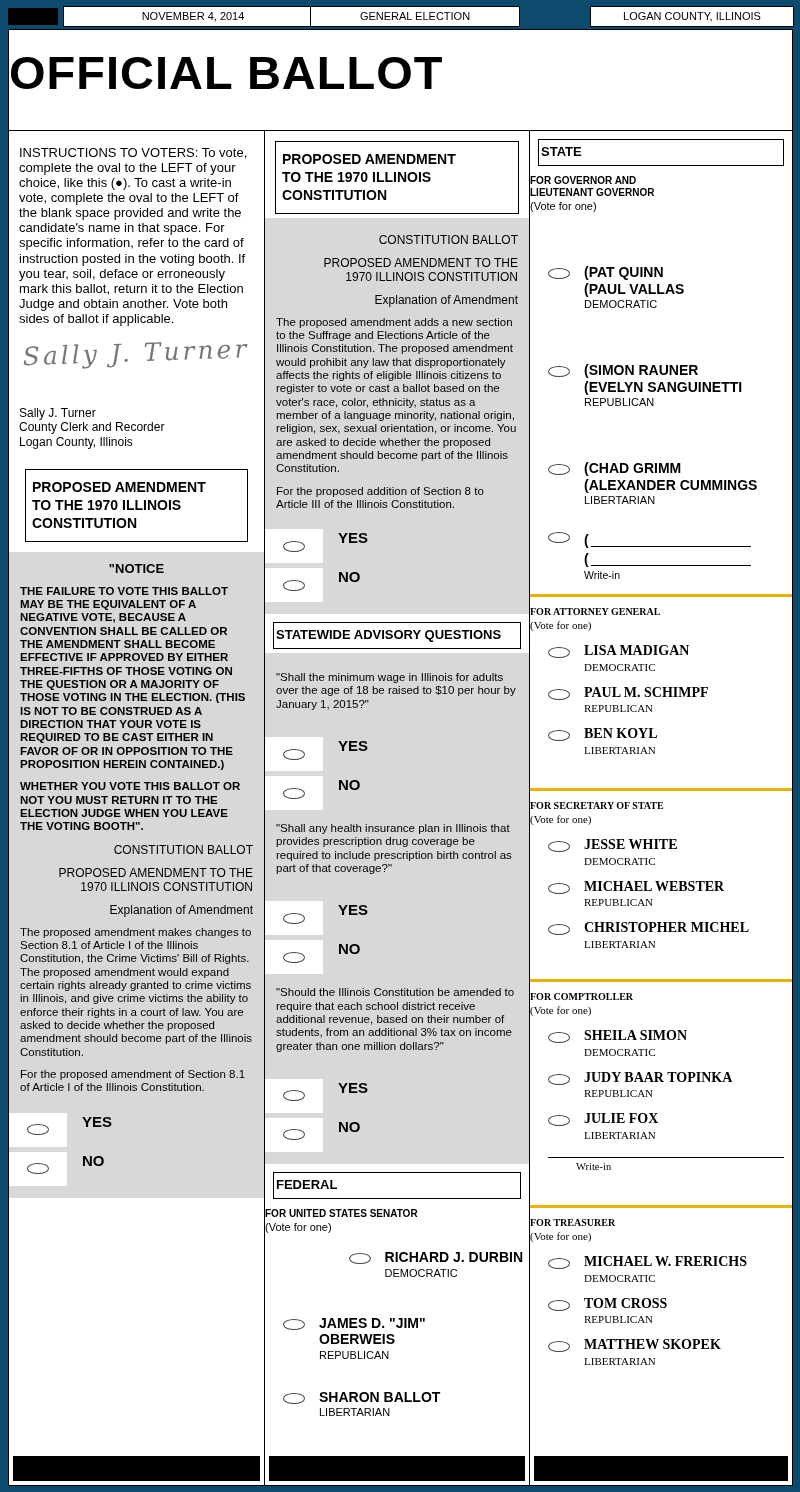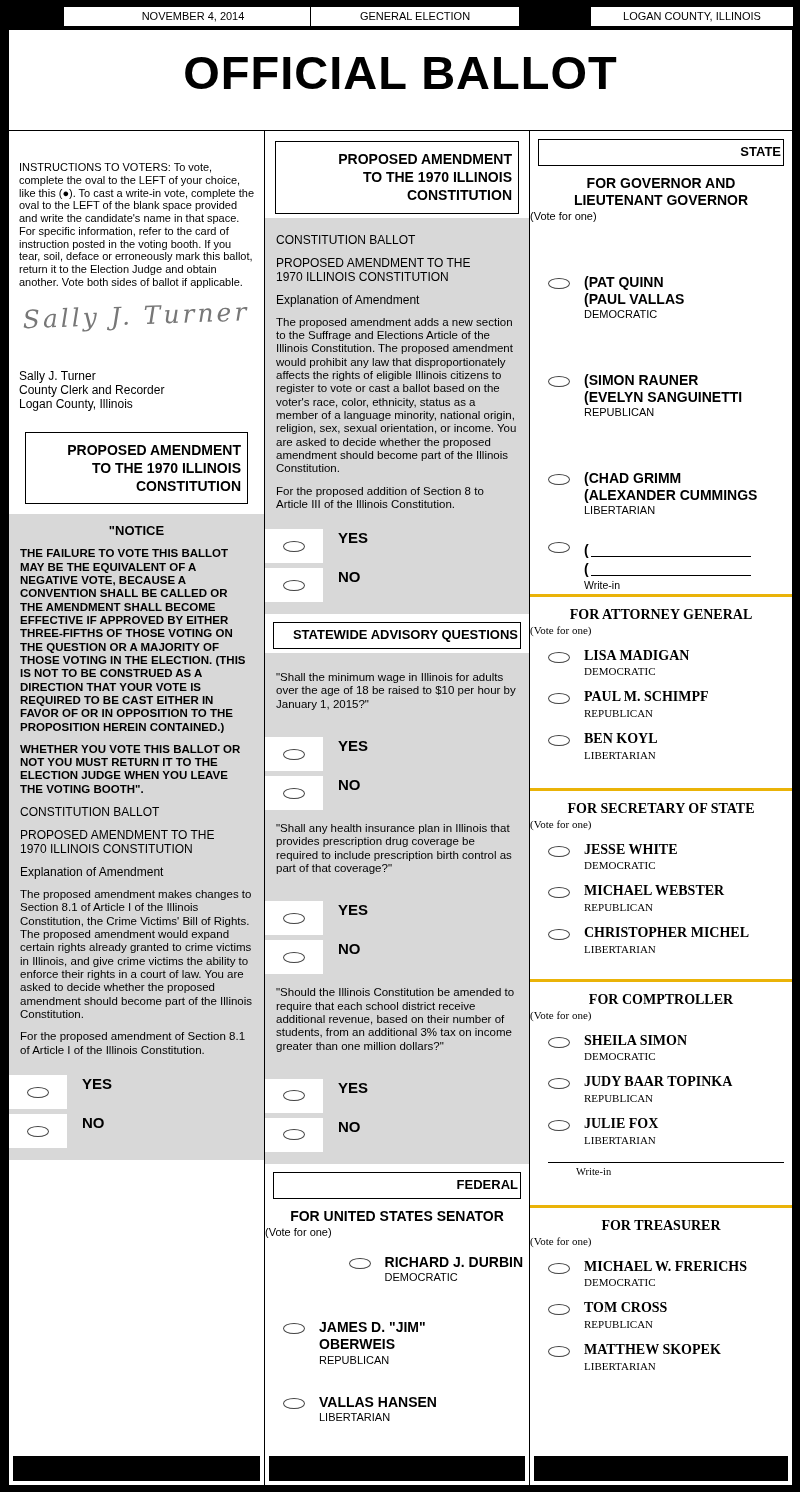--- a/index.html
+++ b/index.html
@@ -1,68 +1,68 @@
 <!DOCTYPE html>
 <html><head>
 <meta charset="utf-8">
 <style>
   * { margin:0; padding:0; box-sizing:border-box; }
   html,body { background:#fff; }
   body { width:800px; height:1492px; font-family:"Liberation Sans","DejaVu Sans",sans-serif; color:#000; }
-  .page { position:relative; width:800px; height:1492px; background:#000000; overflow:hidden; }
+  .page { position:relative; width:800px; height:1492px; background:#0c4a6e; overflow:hidden; }
 
   
   .topstrip { position:absolute; top:6px; left:8px; width:786px; height:21px; }
   .tmark { position:absolute; left:0; top:2px; width:50px; height:17px; background:#000; }
   .tbox { position:absolute; top:0; height:21px; border:1px solid #000; font-size:11px; line-height:19px; text-align:center; background:#fff; }
   .tbox-date   { left:55px;  width:260px; }
   .tbox-elec   { left:302px; width:210px; }
   .tbox-county { left:582px; width:204px; }
 
   
   .bodywrap { position:absolute; top:29px; left:8px; width:785px; height:1457px; border:1px solid #000; background:#fff; }
-  .title { height:100px; text-align:center; font-size:47px; font-weight:900; letter-spacing:1px; padding-top:15px; }
+  .title { height:100px; font-size:47px; font-weight:900; letter-spacing:1px; padding-top:15px; }
   .cols { position:absolute; top:100px; left:0; right:0; bottom:0; display:flex; border-top:1px solid #000; }
   .col { position:relative; height:100%; }
   .col-left  { width:255px; }
   .col-mid   { width:266px; border-left:1px solid #000; border-right:1px solid #000; }
   .col-right { flex:1; }
   .bottombar { position:absolute; left:4px; right:4px; bottom:4px; height:25px; background:#000; }
 
   .pre { white-space:pre-line; }
   .b { font-weight:bold; }
 
   
-  .instructions { font-size:11px; line-height:1.16; margin:30px 9px 0 10px; }
+  .instructions { font-size:13px; line-height:1.16; margin:14px 9px 0 10px; }
   .signature { margin:12px 0 0 14px; height:46px; font-family:"DejaVu Serif",serif; font-style:italic; font-size:25px; color:#777; letter-spacing:3px; transform:rotate(-2deg); }
   .clerkblock { margin:22px 10px 0; font-size:12px; line-height:1.2; }
 
-  .boxhead { border:1.5px solid #000; text-align:right; font-weight:bold; background:#fff; }
+  .boxhead { border:1.5px solid #000; text-align:left; font-weight:bold; background:#fff; }
   .amend { margin:20px 16px 0; padding:8px 6px; font-size:14px; line-height:1.3; }
   .col-mid .amend { margin:10px 10px 0; }
   .boxhead.small { margin:8px 8px 0; padding:4px 2px; font-size:13px; line-height:1.3; }
 
   .graypanel { background:#d8d8d8; margin-top:10px; padding:6px 0 12px; }
   .col-mid .graypanel { margin-top:4px; }
 
   .notice-head { font-size:13px; font-weight:bold; text-align:center; margin-top:3px; }
   .para { font-size:11.5px; line-height:1.16; margin:9px 11px 0; }
-  .sec  { font-size:12px; margin:9px 11px 0; text-align:left; }
+  .sec  { font-size:12px; margin:9px 11px 0; text-align:right; }
   .q    { font-size:11.5px; line-height:1.16; margin:12px 11px 0; }
 
   .choice-row { display:flex; align-items:flex-start; margin-top:5px; }
   .choice-row.gap  { margin-top:18px; }
   .choice-row.gap2 { margin-top:26px; }
   .ovalcell { width:58px; height:34px; background:#fff; display:flex; align-items:center; justify-content:center; flex:none; }
   .choice-label { font-weight:bold; font-size:15px; margin-left:15px; }
 
   .oval { display:inline-block; width:22px; height:11px; border:1px solid #444; border-radius:50%; background:#fff; flex:none; }
 
   
-  .race-title { font-weight:bold; font-size:14px; text-align:center; line-height:1.22; padding-top:9px; }
+  .race-title { font-weight:bold; font-size:10px; line-height:1.22; padding-top:9px; }
   .vote-for { font-size:11px; margin-top:1px; }
   .statebox { margin-top:10px; }
   .race { padding-bottom:6px; }
   .race + .race { border-top:3px solid #eab308;font-family:Liberation Serif, serif; }
   .race-gov  { height:428px; }
   .race-ag   { height:194px; }
   .race-sos  { height:191px; }
   .race-comp { height:226px; }
 
   .cand-row { display:flex; align-items:flex-start; margin:12px 6px 0 18px; gap:14px; }
@@ -230,21 +230,21 @@
           <div class="cand-row r2">
             <span class="oval"></span>
             <div>
               <div class="cand-name">JAMES D. "JIM" OBERWEIS</div>
               <div class="cand-party">REPUBLICAN</div>
             </div>
           </div>
           <div class="cand-row r3">
             <span class="oval"></span>
             <div>
-              <div class="cand-name">VALLAS HANSEN</div>
+              <div class="cand-name">SHARON BALLOT</div>
               <div class="cand-party">LIBERTARIAN</div>
             </div>
           </div>
         </div>
 
         <div class="bottombar"></div>
       </div>
 
       <div class="col col-right">
         <div class="boxhead small statebox">STATE</div>

